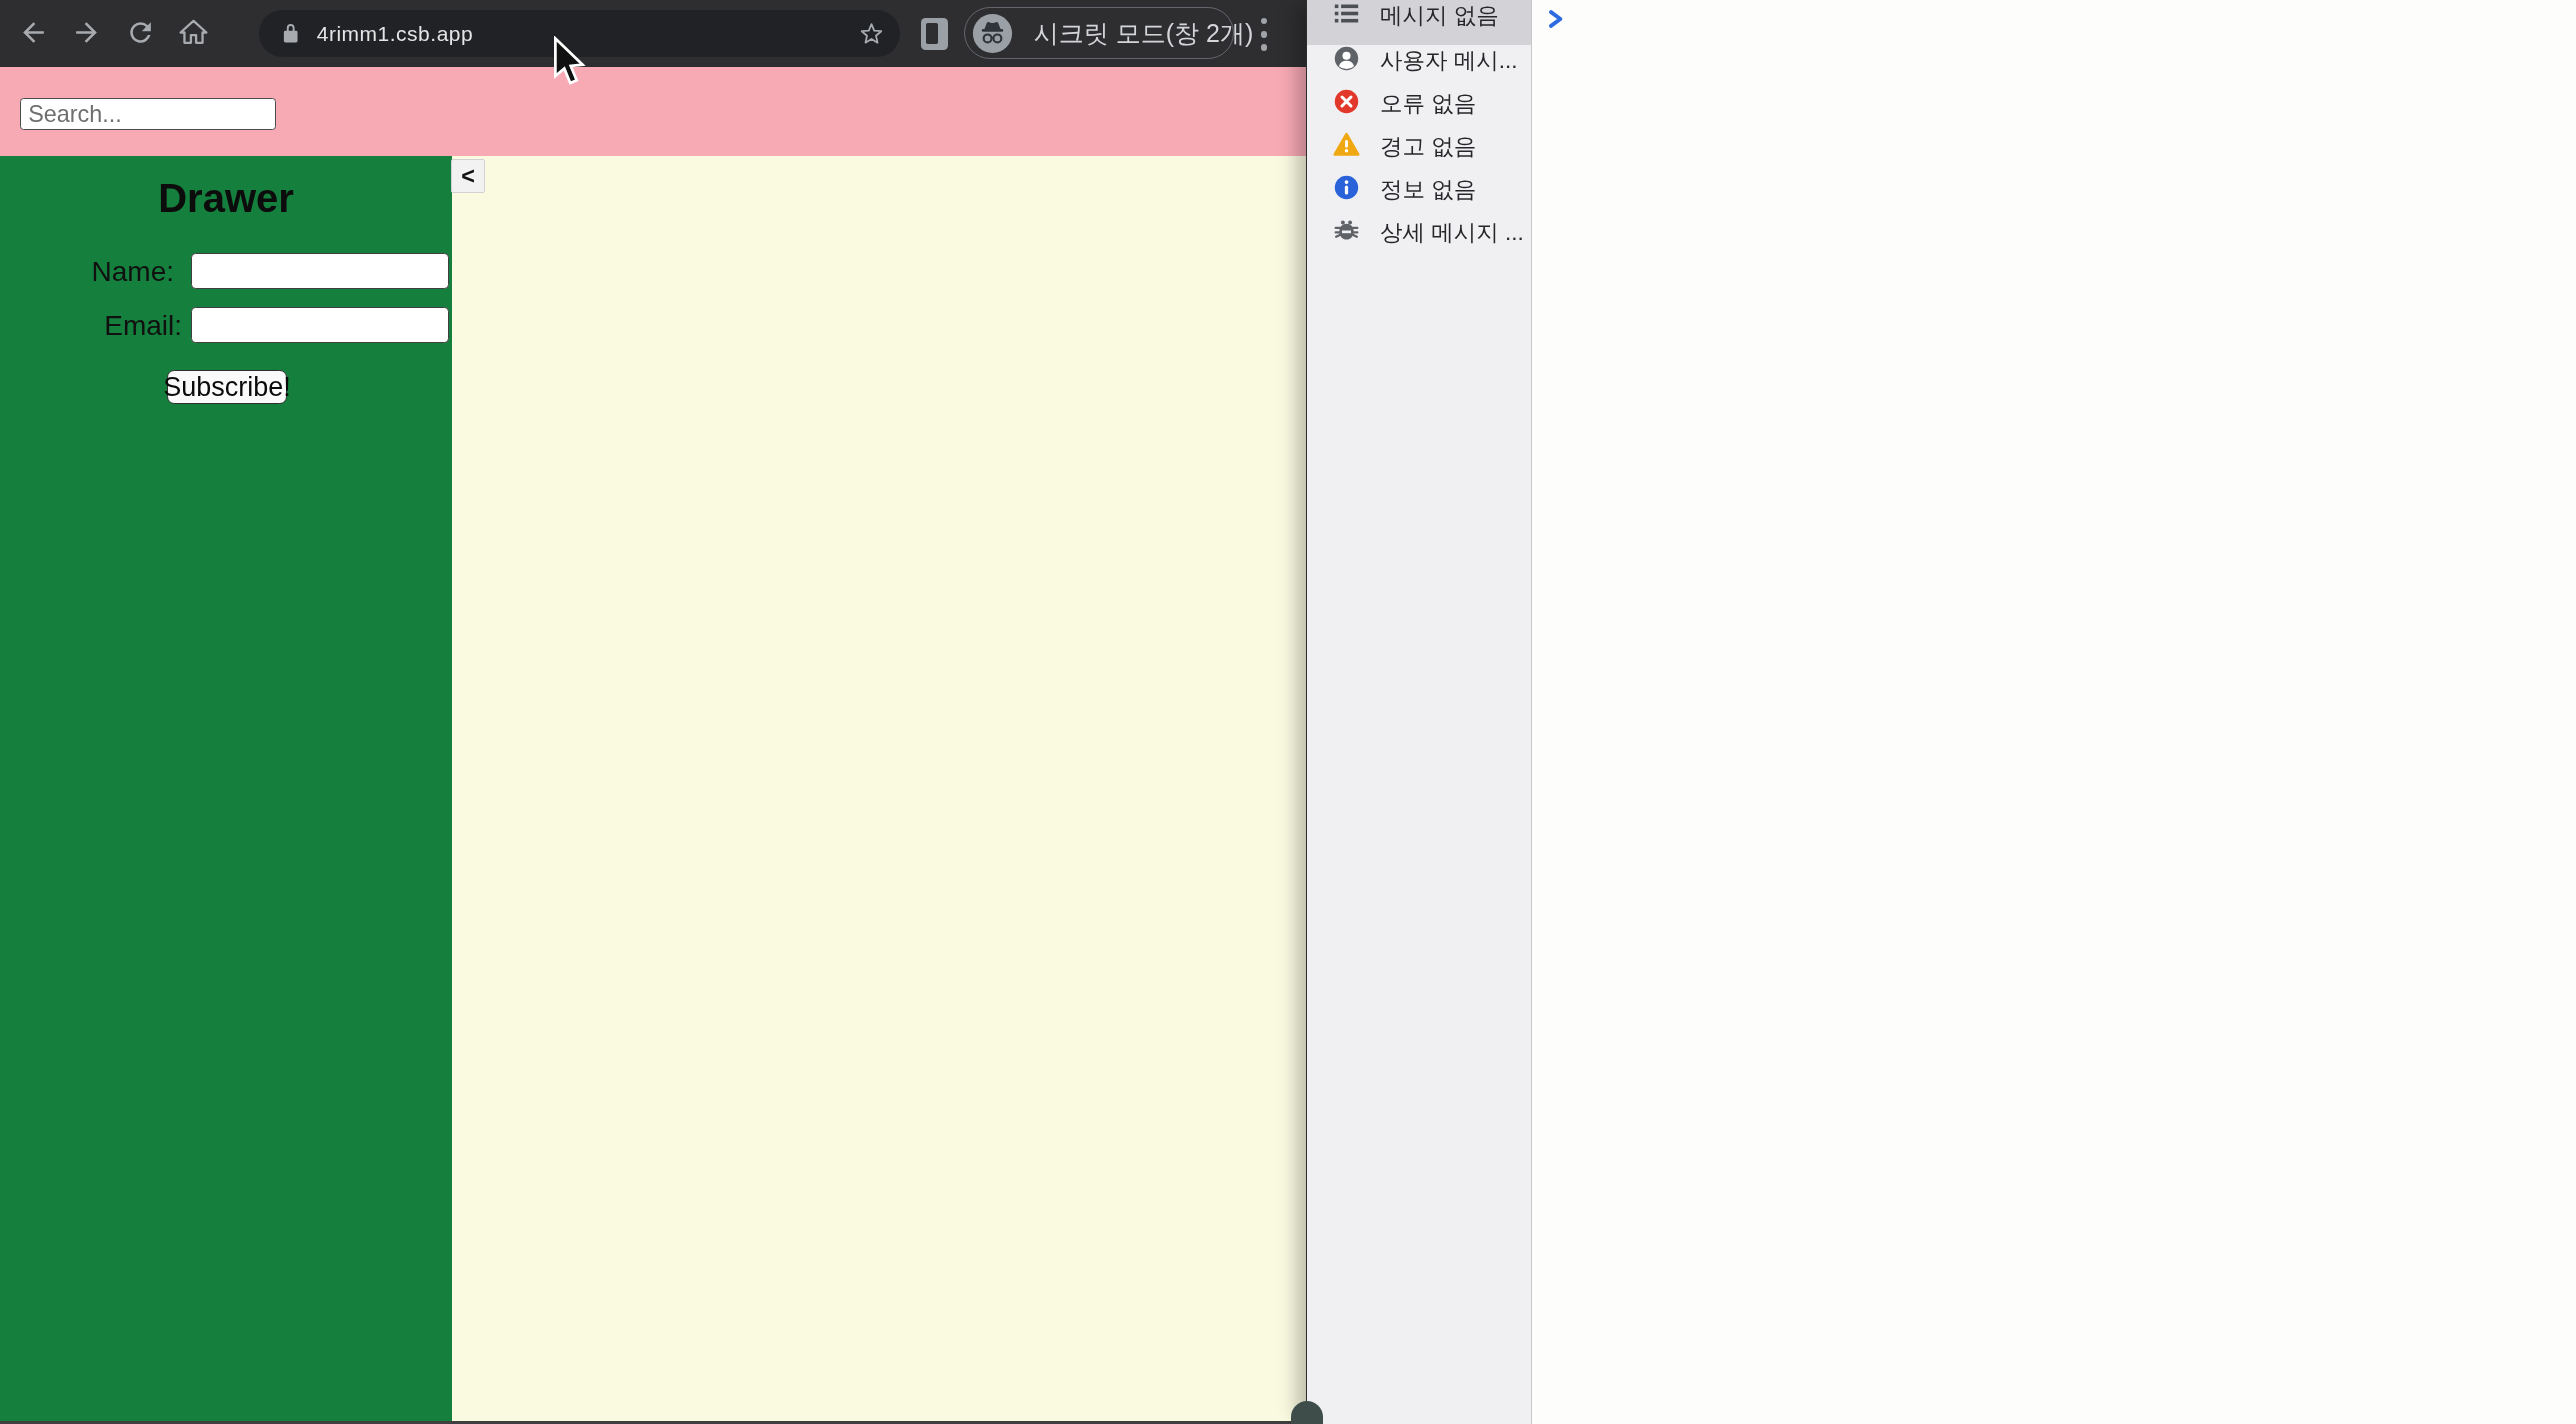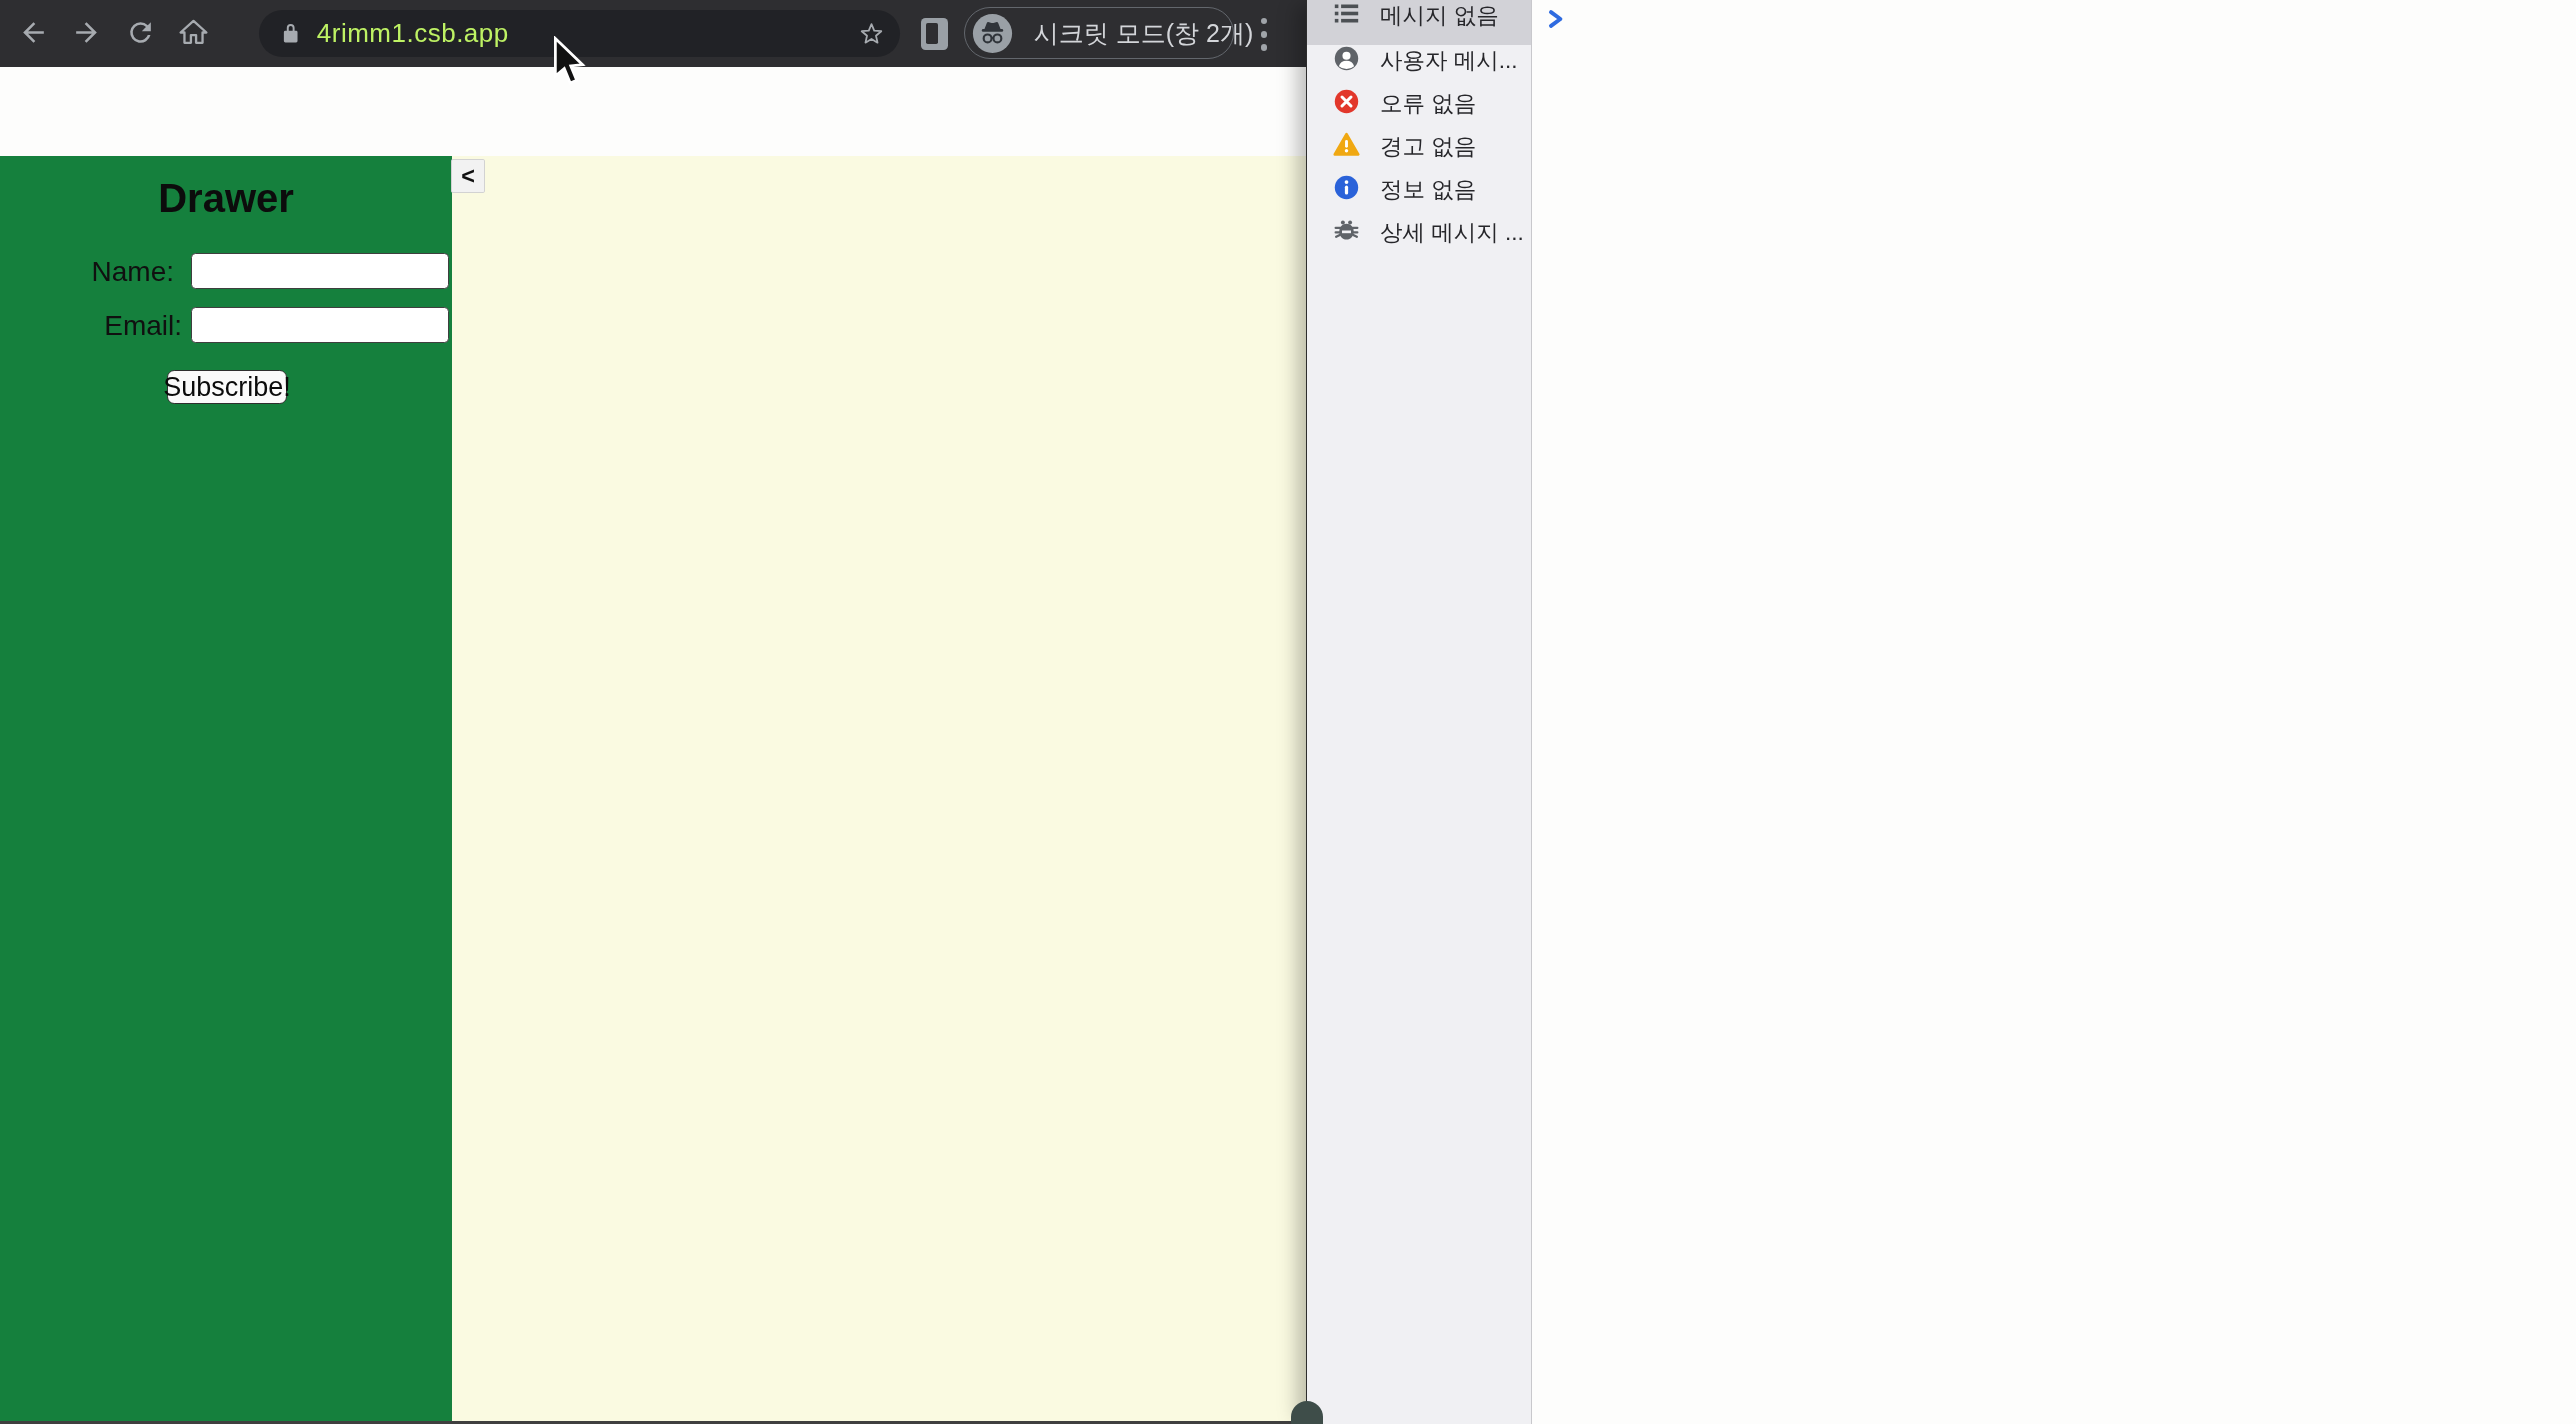--- a/index.html
+++ b/index.html
@@ -7,21 +7,21 @@
     width:2576px;height:1425px;position:relative;overflow:hidden;
     background:#fdfdfc;font-family:"Liberation Sans", sans-serif;
   }
   
   .browser{position:absolute;left:0;top:0;width:1306px;height:1425px;}
   .toolbar{position:absolute;left:0;top:0;width:1306px;height:67px;background:#2e2e31;display:flex;align-items:center;}
   .nav-btn{width:41px;height:41px;margin-left:12.6px;display:flex;align-items:center;justify-content:center;flex:0 0 auto;}
   .nav-btn svg{width:31px;height:31px;}
   .addr-pill{position:absolute;left:259px;top:10px;width:641px;height:47px;border-radius:23.4px;background:#212226;display:flex;align-items:center;}
   .lock{margin-left:20px;width:23.4px;height:23.4px;flex:0 0 auto;}
-  .url-text{margin-left:14.4px;color:#bef264;font-size:26px;letter-spacing:0.5px;white-space:nowrap;}
+  .url-text{margin-left:14.4px;color:#e5e5e5;font-size:21px;letter-spacing:0.5px;white-space:nowrap;}
   .star{position:absolute;right:16px;top:10.8px;width:25px;height:25px;}
   .sidepanel-btn{position:absolute;left:921px;top:18px;width:27px;height:32px;}
   .sidepanel-outer{width:27px;height:32px;background:#9aa0a6;border-radius:4.5px;position:relative;}
   .sidepanel-inner{position:absolute;left:4.5px;top:5.4px;width:12.6px;height:21px;background:#2e2e31;border-radius:1.8px;}
   .incog-badge{position:absolute;left:964px;top:7.2px;width:270px;height:52px;border:1.8px solid #63676d;border-radius:27px;box-sizing:border-box;display:flex;align-items:center;gap:8px;}
   .incog-avatar{margin-left:7.2px;width:41px;height:41px;flex:0 0 auto;}
   .incog-label{margin-left:12.6px;color:#d3d5d9;font-size:25px;white-space:nowrap;}
   .kebab{position:absolute;left:1256px;top:14.4px;width:16px;height:40px;display:flex;flex-direction:column;align-items:center;justify-content:space-between;padding:3.6px 0;box-sizing:border-box;}
   .kebab i{width:6.3px;height:6.3px;border-radius:50%;background:#a0a4a9;}
   
@@ -108,20 +108,23 @@
       <span class="incog-label">시크릿 모드(창 2개)</span>
     </div>
 
     <div class="kebab">
       <i></i>
         <i></i>
         <i></i>
     </div>
   </div>
 
+  <div class="search-bar">
+    <input class="search-input" type="text" placeholder="Search..." style="">
+  </div>
 
   <div class="drawer">
     <div class="drawer-title">Drawer</div>
     <div class="form-row row-name">
       <label class="form-label">Name:</label>
       <input class="form-input" type="text" value="" style="">
     </div>
     <div class="form-row row-email">
       <label class="form-label">Email:</label>
       <input class="form-input" type="text" value="" style="">

